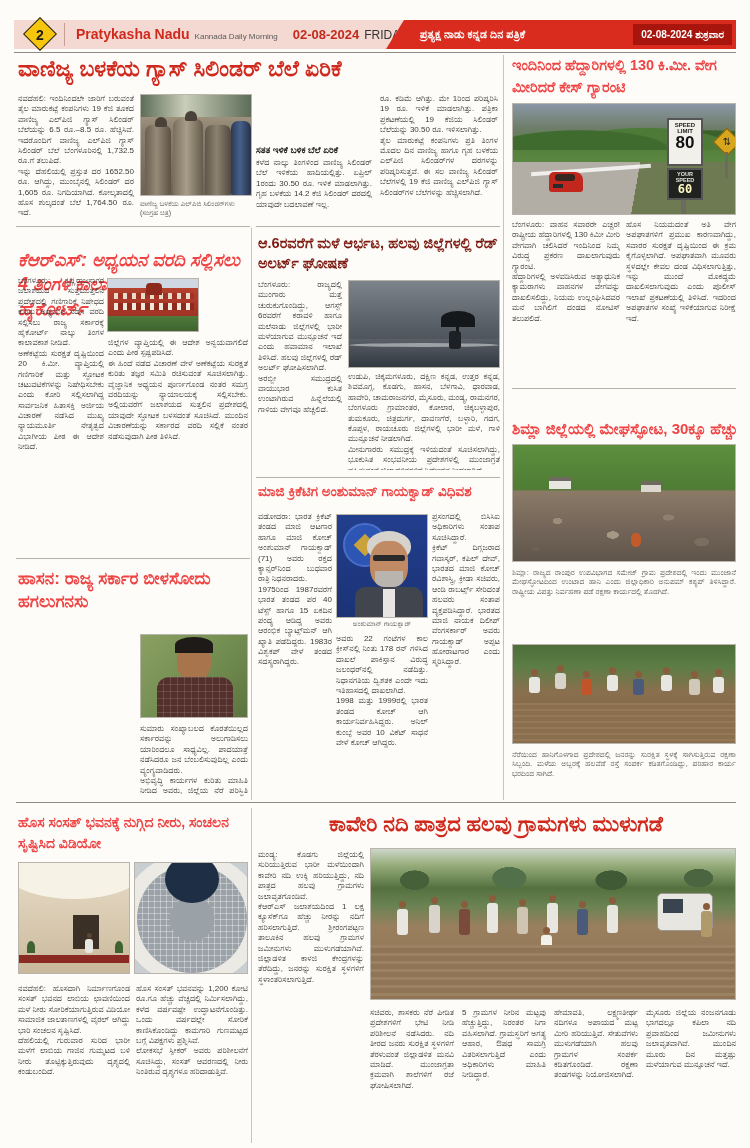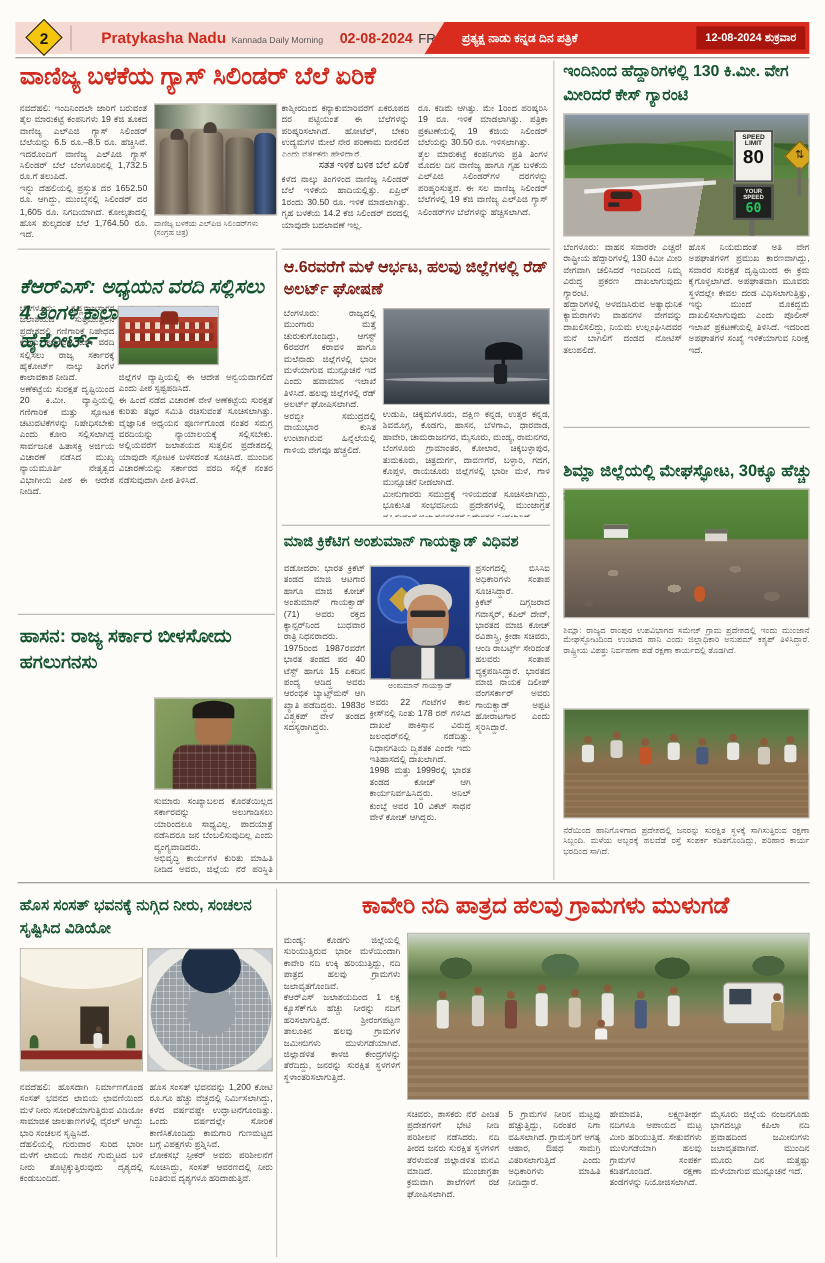--- a/index.html
+++ b/index.html
@@ -9,26 +9,26 @@
     position:relative; width:750px; height:1148px; margin:0 auto;
     background:#fdfcf9; overflow:hidden;
   }
   .abs { position:absolute; }
   .body-txt {
     font-size:8px; line-height:1.3; color:#3a3a3a; text-align:justify;
     overflow:hidden; white-space:pre-line;
   }
   .caption { font-size:7px; line-height:1.25; color:#555; overflow:hidden; }
   .hl-red { color:#d02a1e; font-weight:bold; }
-  .hl-dark { color:#14532d; font-weight:bold; }
+  .hl-dark { color:#ef4444; font-weight:bold; }
   .hl-maroon { color:#7e1d14; font-weight:bold; }
   .photo { overflow:hidden; border:1px solid #b9b4ac; background:#cfcabf; }
   .vrule { width:1px; background:#c8c4bc; }
   .hrule { height:1px; background:#b5b1a8; }
-  .subhead { font-size:9px; font-weight:normal; color:#222; text-align:right; }
+  .subhead { font-size:9px; font-weight:bold; color:#222; text-align:left; }
 
   
   #masthead { left:14px; top:20px; width:722px; height:29px; background:#f3d9d2; display:flex; align-items:center; }
   #pg-diamond { position:absolute; left:14px; top:2px; width:24px; height:24px; background:#f6c50e; border:1.5px solid #222; transform:rotate(45deg); }
   #pg-num { position:absolute; left:14px; top:4px; width:24px; height:22px; display:flex; align-items:center; justify-content:center; font-weight:bold; font-size:14px; color:#1a1a1a; z-index:2; }
   #mh-sep { position:absolute; left:50px; top:3px; width:1px; height:23px; background:#c79e96; }
   #mh-red-band { position:absolute; right:0; top:0; height:29px; width:350px; background:#d92c1f; clip-path:polygon(18px 0,100% 0,100% 100%,0 100%); display:flex; align-items:center; }
   #mh-datebox { position:absolute; right:4px; top:4px; height:21px; padding:0 8px; background:#a8150c; color:#fff; font-weight:bold; font-size:10px; display:flex; align-items:center; }
 
   
@@ -40,48 +40,47 @@
 </head>
 <body>
 
 <div id="page">
 
   <div id="masthead" class="abs">
     <div id="pg-diamond"></div>
     <div id="pg-num">2</div>
     <div id="mh-sep"></div>
     <div class="abs" style="left:62px; top:6px; display:flex; align-items:baseline; gap:5px; white-space:nowrap;">
-      <span style="color:#d02a1e; font-weight:bold; font-size:14px;margin-left:16px;">Pratykasha Nadu</span>
+      <span style="color:#d02a1e; font-weight:bold; font-size:14px;">Pratykasha Nadu</span>
       <span style="color:#5a5a5a; font-size:8px;">Kannada Daily Morning</span>
       <span style="color:#c4291d; font-weight:bold; font-size:13px; margin-left:10px;">02-08-2024</span>
       <span style="color:#333; font-size:12px;">FRIDAY</span>
     </div>
     <div id="mh-red-band">
       <span style="color:#fff; font-weight:bold; font-size:11px; margin-left:34px;">ಪ್ರತ್ಯಕ್ಷ ನಾಡು ಕನ್ನಡ ದಿನ ಪತ್ರಿಕೆ</span>
     </div>
-    <div id="mh-datebox">12-08-2024 ಶುಕ್ರವಾರ</div>
+    <div id="mh-datebox">02-08-2024 ಶುಕ್ರವಾರ</div>
   </div>
   <div class="abs hrule" style="left:14px; top:52px; width:722px; background:#8f8b84;"></div>
 
   <div class="abs hl-red" style="left:18px; top:56px; width:480px; height:32px; font-size:22px;">ವಾಣಿಜ್ಯ ಬಳಕೆಯ ಗ್ಯಾಸ್ ಸಿಲಿಂಡರ್ ಬೆಲೆ ಏರಿಕೆ</div>
   <div class="abs body-txt" style="left:18px; top:94px; width:116px; height:128px;">ನವದೆಹಲಿ: ಇಂದಿನಿಂದಲೇ ಜಾರಿಗೆ ಬರುವಂತೆ ತೈಲ ಮಾರುಕಟ್ಟೆ ಕಂಪನಿಗಳು 19 ಕೆಜಿ ತೂಕದ ವಾಣಿಜ್ಯ ಎಲ್‌ಪಿಜಿ ಗ್ಯಾಸ್ ಸಿಲಿಂಡರ್ ಬೆಲೆಯನ್ನು 6.5 ರೂ.–8.5 ರೂ. ಹೆಚ್ಚಿಸಿವೆ. ಇದರೊಂದಿಗೆ ವಾಣಿಜ್ಯ ಎಲ್‌ಪಿಜಿ ಗ್ಯಾಸ್ ಸಿಲಿಂಡರ್ ಬೆಲೆ ಬೆಂಗಳೂರಿನಲ್ಲಿ 1,732.5 ರೂ.ಗೆ ತಲುಪಿದೆ.
 ಇನ್ನು ದೆಹಲಿಯಲ್ಲಿ ಪ್ರಸ್ತುತ ದರ 1652.50 ರೂ. ಆಗಿದ್ದು, ಮುಂಬೈನಲ್ಲಿ ಸಿಲಿಂಡರ್ ದರ 1,605 ರೂ. ನಿಗದಿಯಾಗಿದೆ. ಕೋಲ್ಕತಾದಲ್ಲಿ ಹೊಸ ಶುಲ್ಕದಂತೆ ಬೆಲೆ 1,764.50 ರೂ. ಇದೆ.</div>
 
   <div class="abs photo" style="left:140px; top:94px; width:112px; height:102px; background:linear-gradient(#b9ac94 0%,#8d8270 35%,#6e6354 100%);">
     <div class="abs" style="left:0; top:0; width:100%; height:22px; background:linear-gradient(90deg,#5d6d58,#c9cdb9 40%,#5d6d58);"></div>
     <div class="cyl" style="left:4px; top:30px; width:26px; height:70px; background:linear-gradient(90deg,#6b6051,#958a77 45%,#5c5245);"></div>
     <div class="cyl" style="left:32px; top:24px; width:30px; height:76px; background:linear-gradient(90deg,#7a6f5e,#a89d88 45%,#665c4d);"></div>
     <div class="cyl" style="left:64px; top:30px; width:26px; height:70px; background:linear-gradient(90deg,#5f564a,#8c8270 45%,#514940);"></div>
     <div class="cyl" style="left:90px; top:26px; width:20px; height:74px; background:linear-gradient(90deg,#2c3a55,#47608c 45%,#263148);"></div>
     <div class="cyl" style="left:14px; top:22px; width:12px; height:10px; background:#4a4138;"></div>
     <div class="cyl" style="left:44px; top:16px; width:12px; height:10px; background:#4a4138;"></div>
   </div>
   <div class="abs caption" style="left:140px; top:200px; width:112px; height:22px;">ವಾಣಿಜ್ಯ ಬಳಕೆಯ ಎಲ್‌ಪಿಜಿ ಸಿಲಿಂಡರ್‌ಗಳು (ಸಂಗ್ರಹ ಚಿತ್ರ)</div>
 
-  <div class="abs body-txt" style="left:256px; top:94px; width:116px; height:48px;">ಕಾಶ್ಮೀರದಿಂದ ಕನ್ಯಾಕುಮಾರಿವರೆಗೆ ಏಕರೂಪದ ದರ ಪಟ್ಟಿಯಂತೆ ಈ ಬೆಲೆಗಳನ್ನು ಪರಿಷ್ಕರಿಸಲಾಗಿದೆ. ಹೋಟೆಲ್, ಬೇಕರಿ ಉದ್ಯಮಗಳ ಮೇಲೆ ನೇರ ಪರಿಣಾಮ ಬೀರಲಿದೆ ಎಂದು ವರ್ತಕರು ಹೇಳಿದ್ದಾರೆ.</div>
   <div class="abs subhead" style="left:256px; top:145px; width:116px;">ಸತತ ಇಳಿಕೆ ಬಳಿಕ ಬೆಲೆ ಏರಿಕೆ</div>
   <div class="abs body-txt" style="left:256px; top:158px; width:116px; height:64px;">ಕಳೆದ ನಾಲ್ಕು ತಿಂಗಳಿಂದ ವಾಣಿಜ್ಯ ಸಿಲಿಂಡರ್ ಬೆಲೆ ಇಳಿಕೆಯ ಹಾದಿಯಲ್ಲಿತ್ತು. ಏಪ್ರಿಲ್ 1ರಂದು 30.50 ರೂ. ಇಳಿಕೆ ಮಾಡಲಾಗಿತ್ತು. ಗೃಹ ಬಳಕೆಯ 14.2 ಕೆಜಿ ಸಿಲಿಂಡರ್ ದರದಲ್ಲಿ ಯಾವುದೇ ಬದಲಾವಣೆ ಇಲ್ಲ.</div>
   <div class="abs body-txt" style="left:380px; top:94px; width:118px; height:128px;">ರೂ. ಕಡಿಮೆ ಆಗಿತ್ತು. ಮೇ 1ರಿಂದ ಪರಿಷ್ಕರಿಸಿ 19 ರೂ. ಇಳಿಕೆ ಮಾಡಲಾಗಿತ್ತು. ಪತ್ರಿಕಾ ಪ್ರಕಟಣೆಯಲ್ಲಿ 19 ಕೆಜಿಯ ಸಿಲಿಂಡರ್ ಬೆಲೆಯನ್ನು 30.50 ರೂ. ಇಳಿಸಲಾಗಿತ್ತು.
 ತೈಲ ಮಾರುಕಟ್ಟೆ ಕಂಪನಿಗಳು ಪ್ರತಿ ತಿಂಗಳ ಮೊದಲ ದಿನ ವಾಣಿಜ್ಯ ಹಾಗೂ ಗೃಹ ಬಳಕೆಯ ಎಲ್‌ಪಿಜಿ ಸಿಲಿಂಡರ್‌ಗಳ ದರಗಳನ್ನು ಪರಿಷ್ಕರಿಸುತ್ತವೆ. ಈ ಸಲ ವಾಣಿಜ್ಯ ಸಿಲಿಂಡರ್ ಬೆಲೆಗಳಲ್ಲಿ 19 ಕೆಜಿ ವಾಣಿಜ್ಯ ಎಲ್‌ಪಿಜಿ ಗ್ಯಾಸ್ ಸಿಲಿಂಡರ್‌ಗಳ ಬೆಲೆಗಳನ್ನು ಹೆಚ್ಚಿಸಲಾಗಿದೆ.</div>
 
   <div class="abs hrule" style="left:16px; top:226px; width:234px;"></div>
   <div class="abs hl-dark" style="left:18px; top:248px; width:232px; height:38px; font-size:18px; line-height:1.35;font-style:italic;">ಕೆಆರ್‌ಎಸ್: ಅಧ್ಯಯನ ವರದಿ ಸಲ್ಲಿಸಲು 4 ತಿಂಗಳ ಕಾಲಾವಕಾಶ ನೀಡಿದ ಹೈಕೋರ್ಟ್</div>
 
   <div class="abs photo" style="left:107px; top:278px; width:92px; height:54px; background:linear-gradient(#cfd8e2 0%,#cfd8e2 18%,#b5402e 18%,#a03325 72%,#4e7a3a 72%,#3f6330 100%);">
     <div class="abs" style="left:6px; top:14px; width:80px; height:6px; background:repeating-linear-gradient(90deg,#e8ddca 0 4px,#a03325 4px 9px);"></div>
@@ -157,21 +156,21 @@
     <div class="abs" style="left:40px; top:80px; width:10px; height:4px; background:#2a2a2a;"></div>
 
     <div class="abs" style="left:154px; top:14px; width:36px; height:48px; background:#f2f0ea; border:2px solid #555;">
       <div style="font-size:6px; font-weight:bold; text-align:center; color:#222; margin-top:2px;">SPEED</div>
       <div style="font-size:6px; font-weight:bold; text-align:center; color:#222;">LIMIT</div>
       <div style="font-size:17px; font-weight:bold; text-align:center; color:#111; line-height:1.1;">80</div>
     </div>
     <div class="abs" style="left:154px; top:64px; width:36px; height:32px; background:#20221f; border:2px solid #555;">
       <div style="font-size:5.5px; font-weight:bold; text-align:center; color:#e8e6e0; margin-top:1px;">YOUR</div>
       <div style="font-size:5.5px; font-weight:bold; text-align:center; color:#e8e6e0;">SPEED</div>
-      <div style="font-size:12px; font-weight:bold; text-align:center; color:#22c55e; font-family:'DejaVu Sans Mono',monospace; line-height:1;">60</div>
+      <div style="font-size:12px; font-weight:bold; text-align:center; color:#fef9c3; font-family:'DejaVu Sans Mono',monospace; line-height:1;">60</div>
     </div>
     <div class="abs" style="left:168px; top:96px; width:5px; height:16px; background:#6e6a60;"></div>
     <div class="abs" style="left:204px; top:28px; width:20px; height:20px; background:#d8a61d; transform:rotate(45deg); border:1.5px solid #7a5c10;"></div>
     <div class="abs" style="left:206px; top:30px; width:16px; height:16px; color:#222; font-size:10px; text-align:center; line-height:16px;">⇅</div>
     <div class="abs" style="left:212px; top:48px; width:3px; height:26px; background:#6e6a60;"></div>
   </div>
 
   <div class="abs body-txt" style="left:512px; top:220px; width:108px; height:164px;">ಬೆಂಗಳೂರು: ವಾಹನ ಸವಾರರೇ ಎಚ್ಚರ! ರಾಷ್ಟ್ರೀಯ ಹೆದ್ದಾರಿಗಳಲ್ಲಿ 130 ಕಿಮೀ ಮೀರಿ ವೇಗವಾಗಿ ಚಲಿಸಿದರೆ ಇಂದಿನಿಂದ ನಿಮ್ಮ ವಿರುದ್ಧ ಪ್ರಕರಣ ದಾಖಲಾಗುವುದು ಗ್ಯಾರಂಟಿ.
 ಹೆದ್ದಾರಿಗಳಲ್ಲಿ ಅಳವಡಿಸಿರುವ ಅತ್ಯಾಧುನಿಕ ಕ್ಯಾಮರಾಗಳು ವಾಹನಗಳ ವೇಗವನ್ನು ದಾಖಲಿಸಲಿದ್ದು, ನಿಯಮ ಉಲ್ಲಂಘಿಸಿದವರ ಮನೆ ಬಾಗಿಲಿಗೆ ದಂಡದ ನೋಟಿಸ್ ತಲುಪಲಿದೆ.</div>
   <div class="abs body-txt" style="left:626px; top:220px; width:110px; height:164px;">ಹೊಸ ನಿಯಮದಂತೆ ಅತಿ ವೇಗ ಅಪಘಾತಗಳಿಗೆ ಪ್ರಮುಖ ಕಾರಣವಾಗಿದ್ದು, ಸವಾರರ ಸುರಕ್ಷತೆ ದೃಷ್ಟಿಯಿಂದ ಈ ಕ್ರಮ ಕೈಗೊಳ್ಳಲಾಗಿದೆ. ಅಪಘಾತವಾಗಿ ಮೂವರು ಸ್ಥಳದಲ್ಲೇ ಕೇವಲ ದಂಡ ವಿಧಿಸಲಾಗುತ್ತಿತ್ತು, ಇನ್ನು ಮುಂದೆ ಮೊಕದ್ದಮೆ ದಾಖಲಿಸಲಾಗುವುದು ಎಂದು ಪೊಲೀಸ್ ಇಲಾಖೆ ಪ್ರಕಟಣೆಯಲ್ಲಿ ತಿಳಿಸಿದೆ. ಇದರಿಂದ ಅಪಘಾತಗಳ ಸಂಖ್ಯೆ ಇಳಿಕೆಯಾಗುವ ನಿರೀಕ್ಷೆ ಇದೆ.</div>

